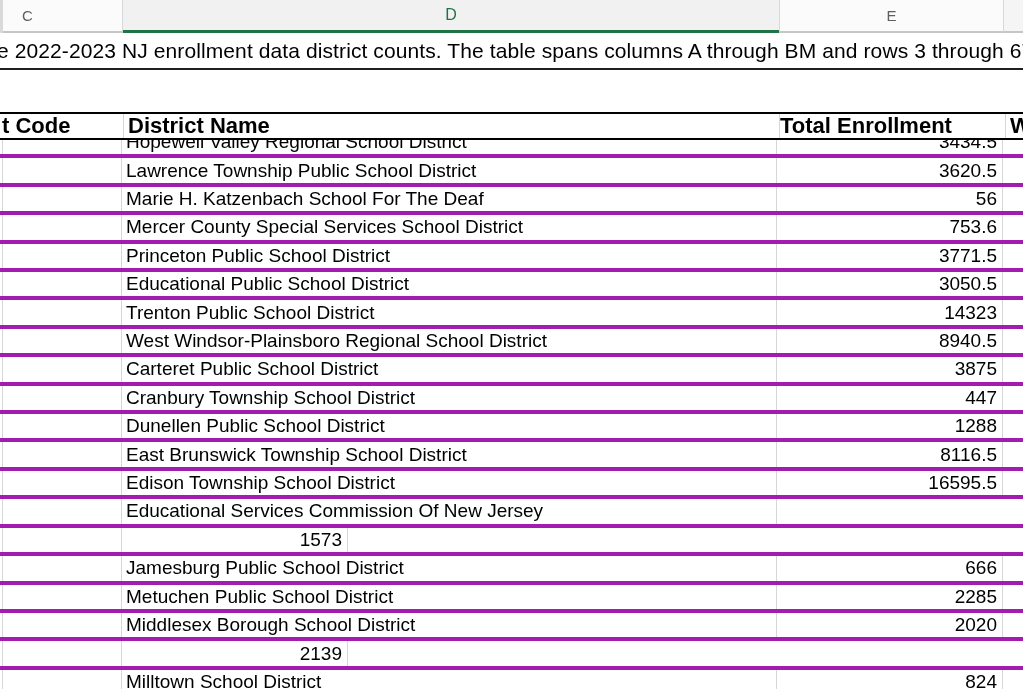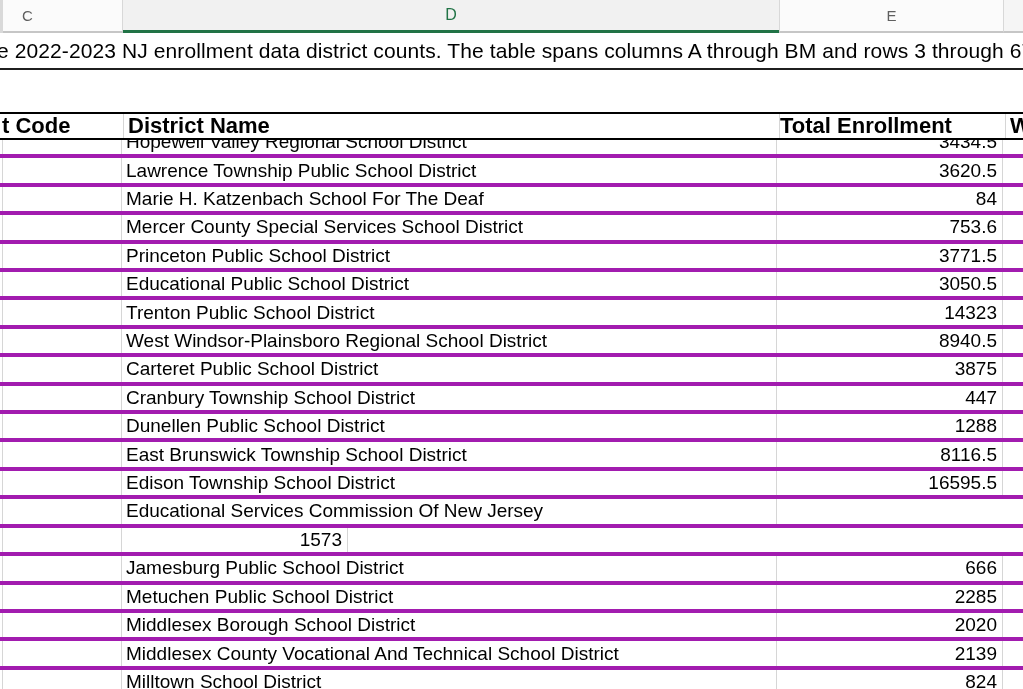--- a/index.html
+++ b/index.html
@@ -96,21 +96,21 @@
     <div class="c-code"></div>
     <div class="c-name">Lawrence Township Public School District</div>
     <div class="c-total">3620.5</div>
     <div class="c-w"></div>
   </div>
 
   <div class="t-row">
     <div class="c-sliver"></div>
     <div class="c-code"></div>
     <div class="c-name">Marie H. Katzenbach School For The Deaf</div>
-    <div class="c-total">84</div>
+    <div class="c-total">56</div>
     <div class="c-w"></div>
   </div>
 
   <div class="t-row">
     <div class="c-sliver"></div>
     <div class="c-code"></div>
     <div class="c-name">Mercer County Special Services School District</div>
     <div class="c-total">753.6</div>
     <div class="c-w"></div>
   </div>
@@ -221,21 +221,20 @@
     <div class="c-sliver"></div>
     <div class="c-code"></div>
     <div class="c-name">Middlesex Borough School District</div>
     <div class="c-total">2020</div>
     <div class="c-w"></div>
   </div>
 
   <div class="t-row">
     <div class="c-sliver"></div>
     <div class="c-code"></div>
-    <div class="c-name">Middlesex County Vocational And Technical School District</div>
     <div class="c-total">2139</div>
     <div class="c-w"></div>
   </div>
 
   <div class="t-row">
     <div class="c-sliver"></div>
     <div class="c-code"></div>
     <div class="c-name">Milltown School District</div>
     <div class="c-total">824</div>
     <div class="c-w"></div>

